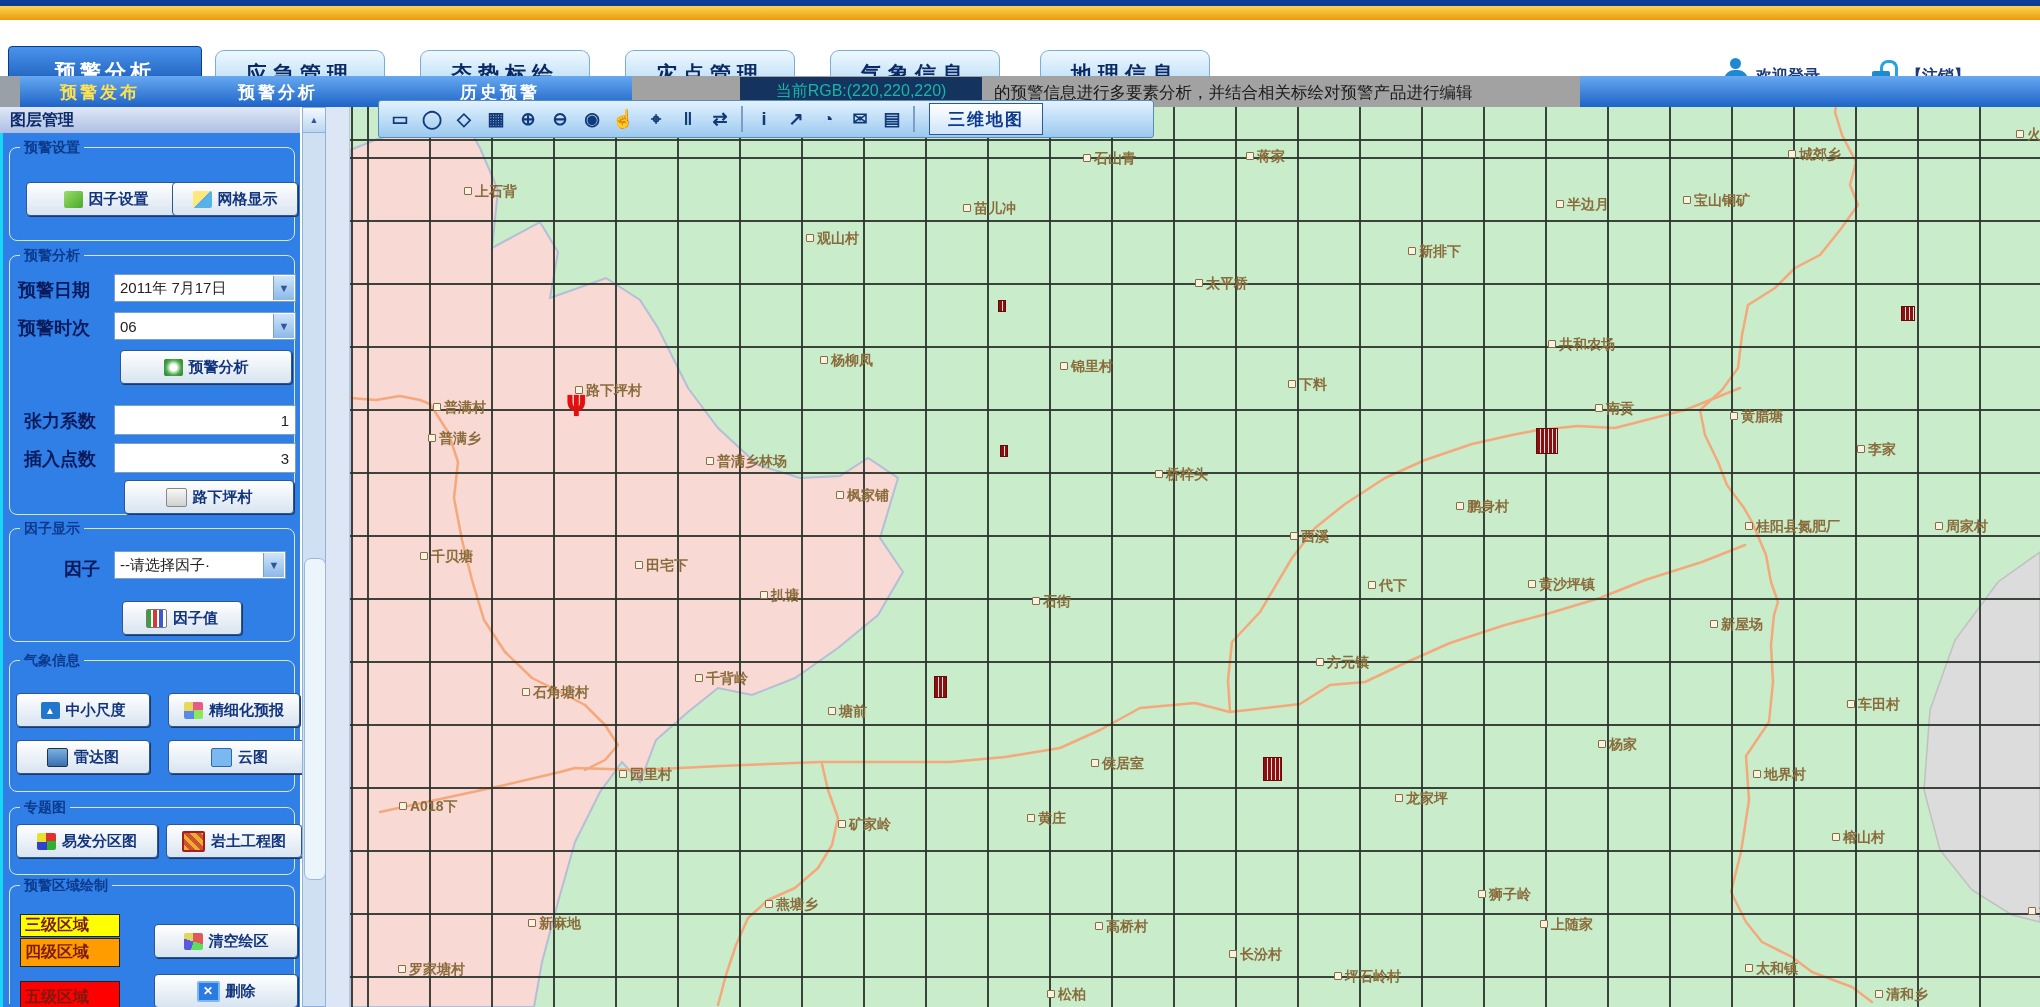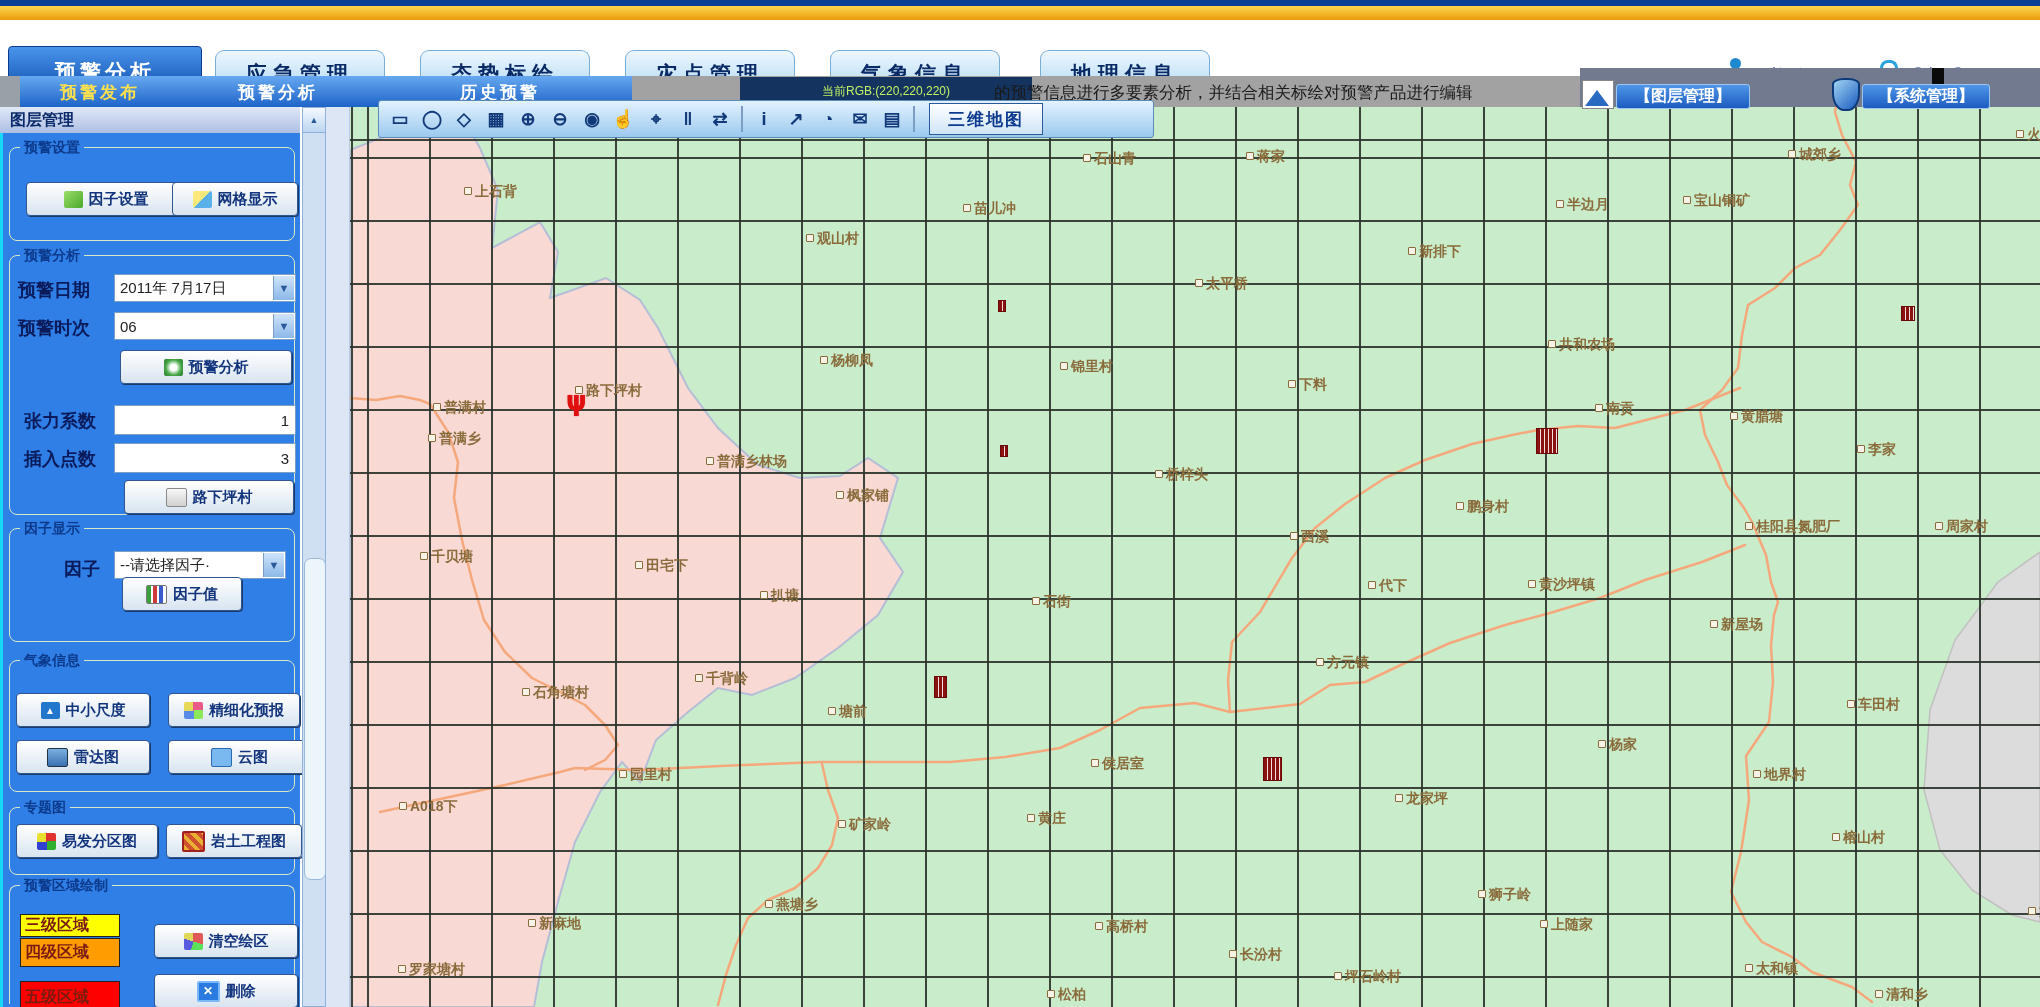--- a/index.html
+++ b/index.html
@@ -29,22 +29,22 @@
   
   #nav2{left:0;top:76px;width:2040px;height:31px;background:linear-gradient(#66a8f0,#1e64c8);}
   .nav2item{position:absolute;top:5px;font-size:17px;font-weight:bold;}
   #nfabu{left:60px;color:#ffe14d;letter-spacing:3px;}
   #nfenxi{left:238px;color:#ffffff;letter-spacing:3px;}
   #nhist{left:460px;color:#ffffff;letter-spacing:3px;}
   #nsep1{left:397px;top:0;width:20px;height:31px;background:#9aa0a8;}
   #jihua{left:198px;top:-13px;width:20px;height:44px;background:#bcbcbc;border:1px solid #555;
     color:#111;font-size:12px;font-weight:bold;line-height:13px;text-align:center;overflow:hidden;z-index:30;}
   #grayzone{left:632px;top:0;width:948px;height:31px;background:#a2a2a2;overflow:hidden;}
-  #rgbbox{position:absolute;left:108px;top:1px;width:292px;height:29px;background:#15335f;
-    color:#bef264;font-size:12px;display:flex;align-items:center;justify-content:center;}
+  #rgbbox{position:absolute;left:108px;top:1px;width:242px;height:29px;background:#15335f;
+    color:#14b8a6;font-size:16px;display:flex;align-items:center;justify-content:center;}
   #instr{position:absolute;left:362px;top:6px;width:600px;color:#1a1a1a;font-size:16.5px;white-space:nowrap;}
   #slatezone{left:1580px;top:-8px;width:460px;height:39px;background:#717a8e;}
   #blackstrip{position:absolute;left:352px;top:0;width:12px;height:39px;background:#0a0a0a;}
   .bluebox{position:absolute;top:16px;height:23px;background:linear-gradient(#4f96e8,#1c5cc0);
     border:1px solid #9cc4ee;border-radius:3px;color:#fff;font-size:16px;font-weight:bold;
     display:flex;align-items:center;justify-content:center;z-index:2;}
   #layerbox{left:36px;width:132px;}
   #sysbox{left:282px;width:126px;}
   .mticon{position:absolute;left:2px;top:12px;width:30px;height:27px;background:#fff;border:1px solid #888;z-index:2;}
   .mticon .mt{position:absolute;left:2px;bottom:2px;width:0;height:0;
@@ -147,29 +147,20 @@
 
 <div class="abs" id="nav2">
   <span class="nav2item" id="nfabu">预警发布</span>
   <span class="nav2item" id="nfenxi">预警分析</span>
   <div id="nsep1"></div>
   <span class="nav2item" id="nhist">历史预警</span>
   <div id="jihua">计划</div>
   <div class="abs" id="grayzone">
     <div id="rgbbox">当前RGB:(220,220,220)</div>
     <div id="instr">的预警信息进行多要素分析，并结合相关标绘对预警产品进行编辑</div>
-  </div>
-  <div class="abs" id="slatezone">
-    <div id="blackstrip"></div>
-    <span class="mticon">
-        <span class="mt"></span>
-      </span>
-    <span class="bluebox" id="layerbox">【图层管理】</span>
-    <span class="shield"></span>
-    <span class="bluebox" id="sysbox">【系统管理】</span>
   </div>
 </div>
 
 <div class="abs" id="map">
   <svg id="terr" width="1690" height="900" viewBox="350 107 1690 900">
     <rect x="350" y="107" width="1690" height="900" id="greenbase" fill="#c9ecca"></rect>
     <polygon id="pinkpoly" stroke-width="2" points="350,150 380,138 445,124 470,130 480,148 498,190 492,248 540,222 558,252 550,298 606,278 640,300 658,328 688,388 718,428 758,465 800,478 840,476 868,458 898,478 880,538 903,572 878,615 838,648 795,678 752,695 718,688 688,712 656,740 640,782 622,762 600,792 575,842 558,902 542,962 534,1007 350,1007" fill="#f8d9d4" stroke="#b4bed6"></polygon>
     <polygon id="graypoly" stroke="#c0c0c0" stroke-width="1.5" points="2040,552 1998,582 1955,640 1930,710 1924,790 1940,850 1972,890 2012,915 2040,922" fill="#dcdcdc"></polygon>
     <g id="roadsg" fill="none" stroke-width="2.5" stroke-linejoin="round" stroke-linecap="round" stroke="#f5a87c">
         <polyline points="380,812 445,798 505,785 560,772 575,768 640,770 720,766 820,762 950,762 1005,757 1060,748 1100,730 1140,708 1195,703 1230,712 1300,704 1330,685 1365,682 1405,663 1450,643 1505,625 1550,613 1600,598 1645,580 1702,562 1745,545"></polyline>
@@ -317,21 +308,21 @@
       </button>
   </div>
 
   <div class="gbox" style="top:395px;height:112px;">
     <span class="gtitle">因子显示</span>
     <span class="lbl" style="left:54px;top:28px;">因子</span>
     <div class="combo" style="left:104px;top:22px;width:172px;">
       <span>--请选择因子·</span>
         <span class="arrow">▼</span>
       </div>
-    <button class="sbtn" style="left:112px;top:48px;width:120px;">
+    <button class="sbtn" style="left:112px;top:72px;width:120px;">
       <span class="ic ic-bars"></span>
       <span>因子值</span>
       </button>
   </div>
 
   <div class="gbox" style="top:527px;height:130px;">
     <span class="gtitle">气象信息</span>
     <button class="sbtn" style="left:6px;top:32px;width:134px;">
       <span class="ic ic-compass">▲</span>
       <span>中小尺度</span>

